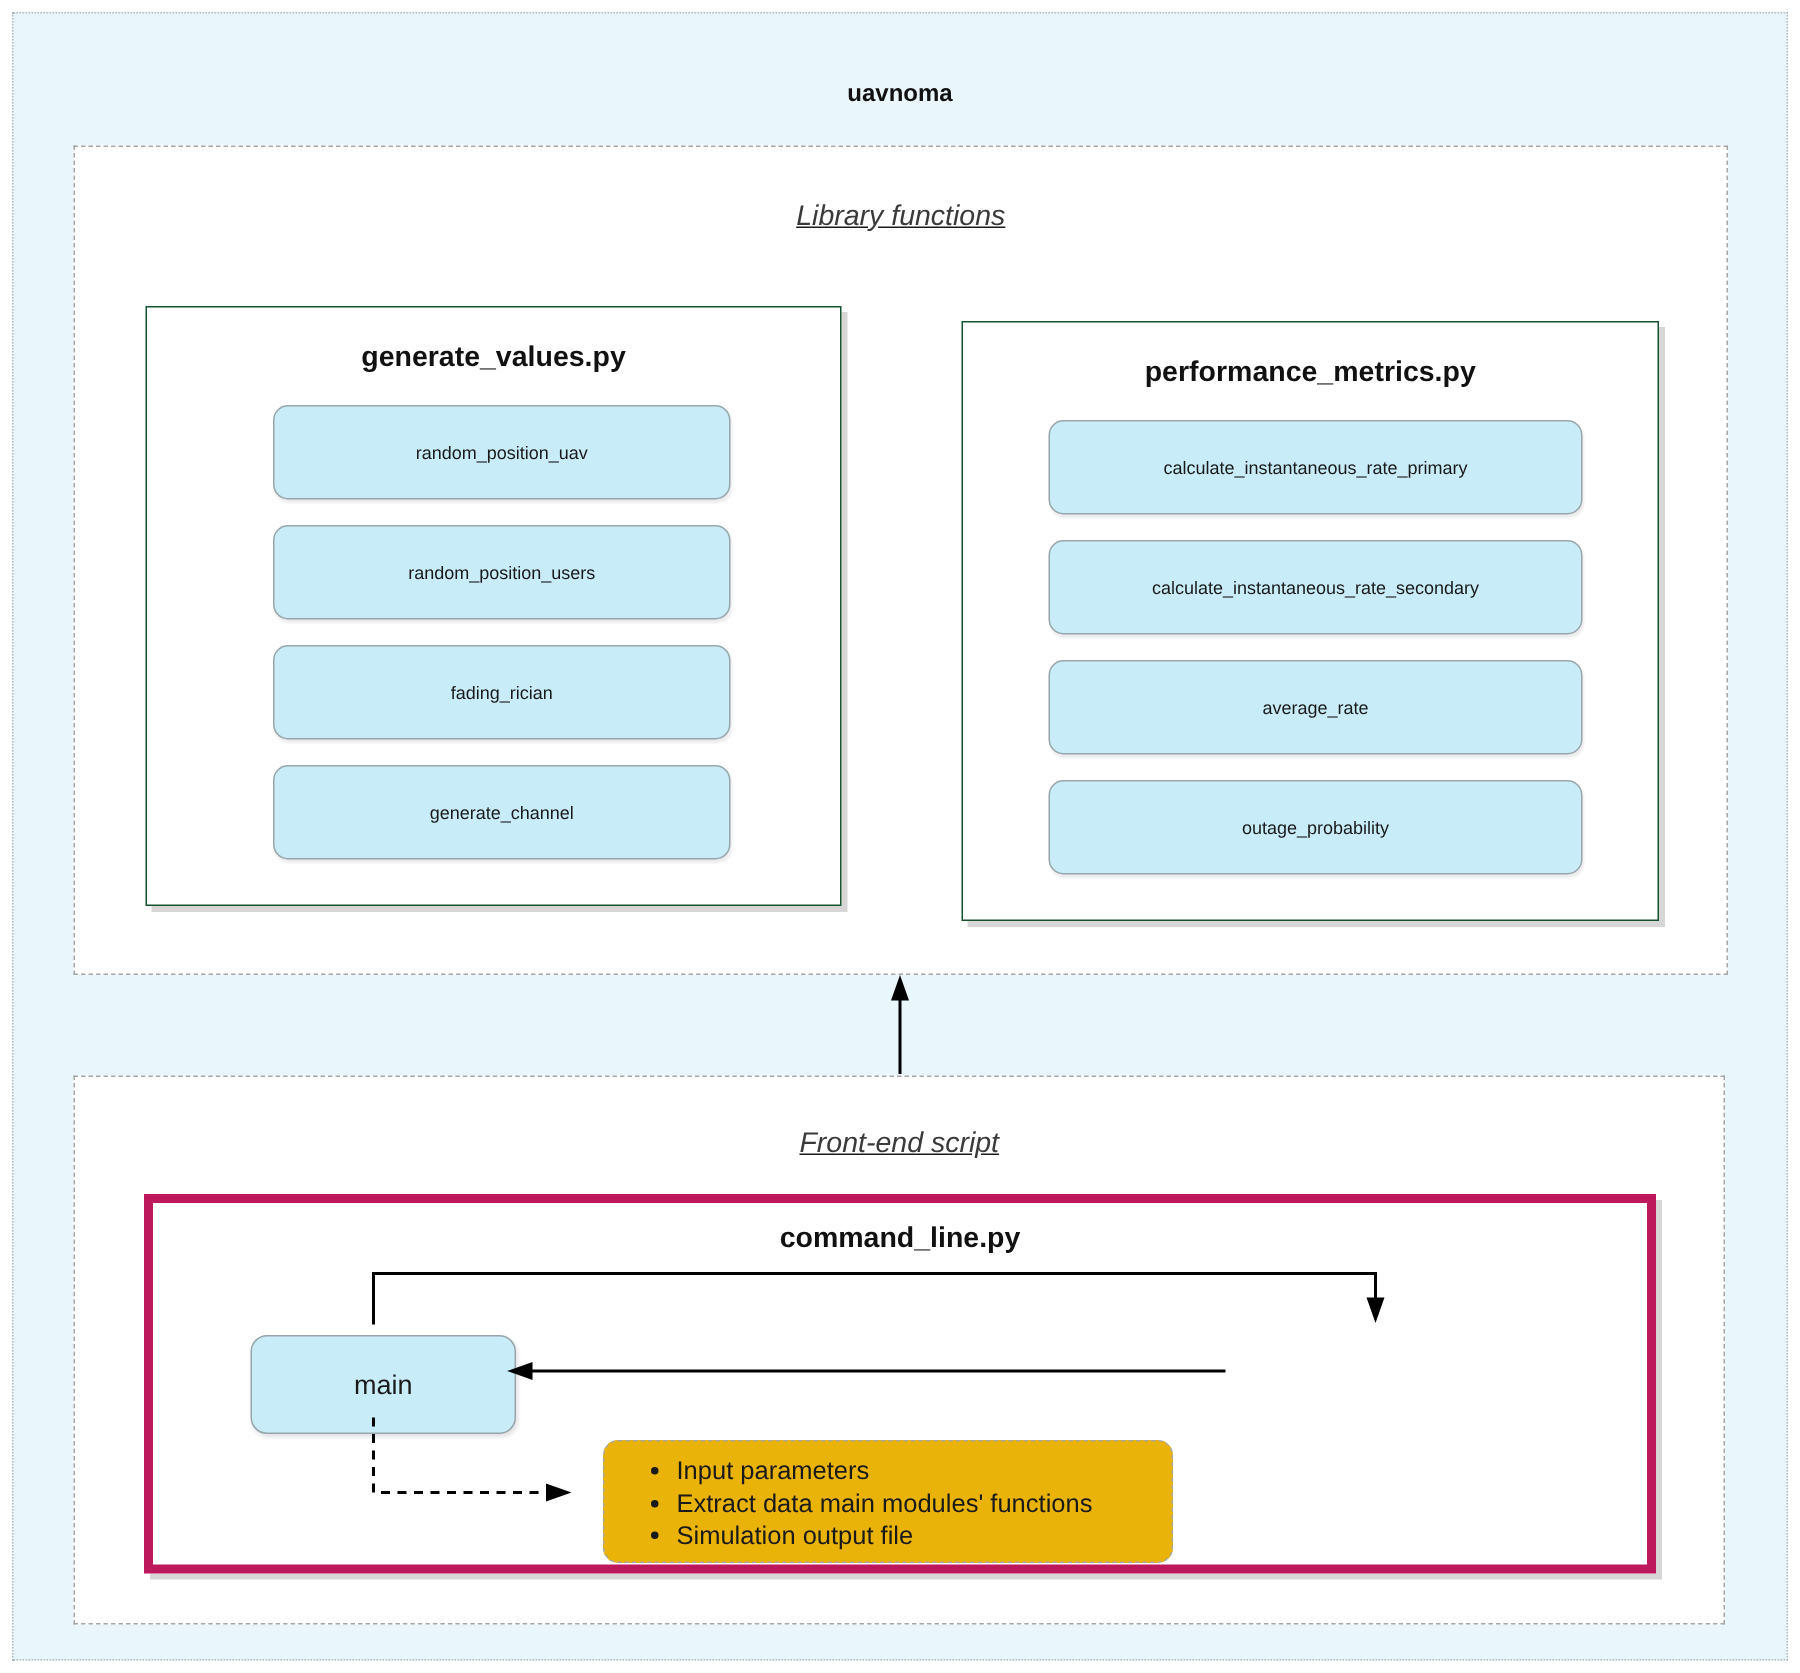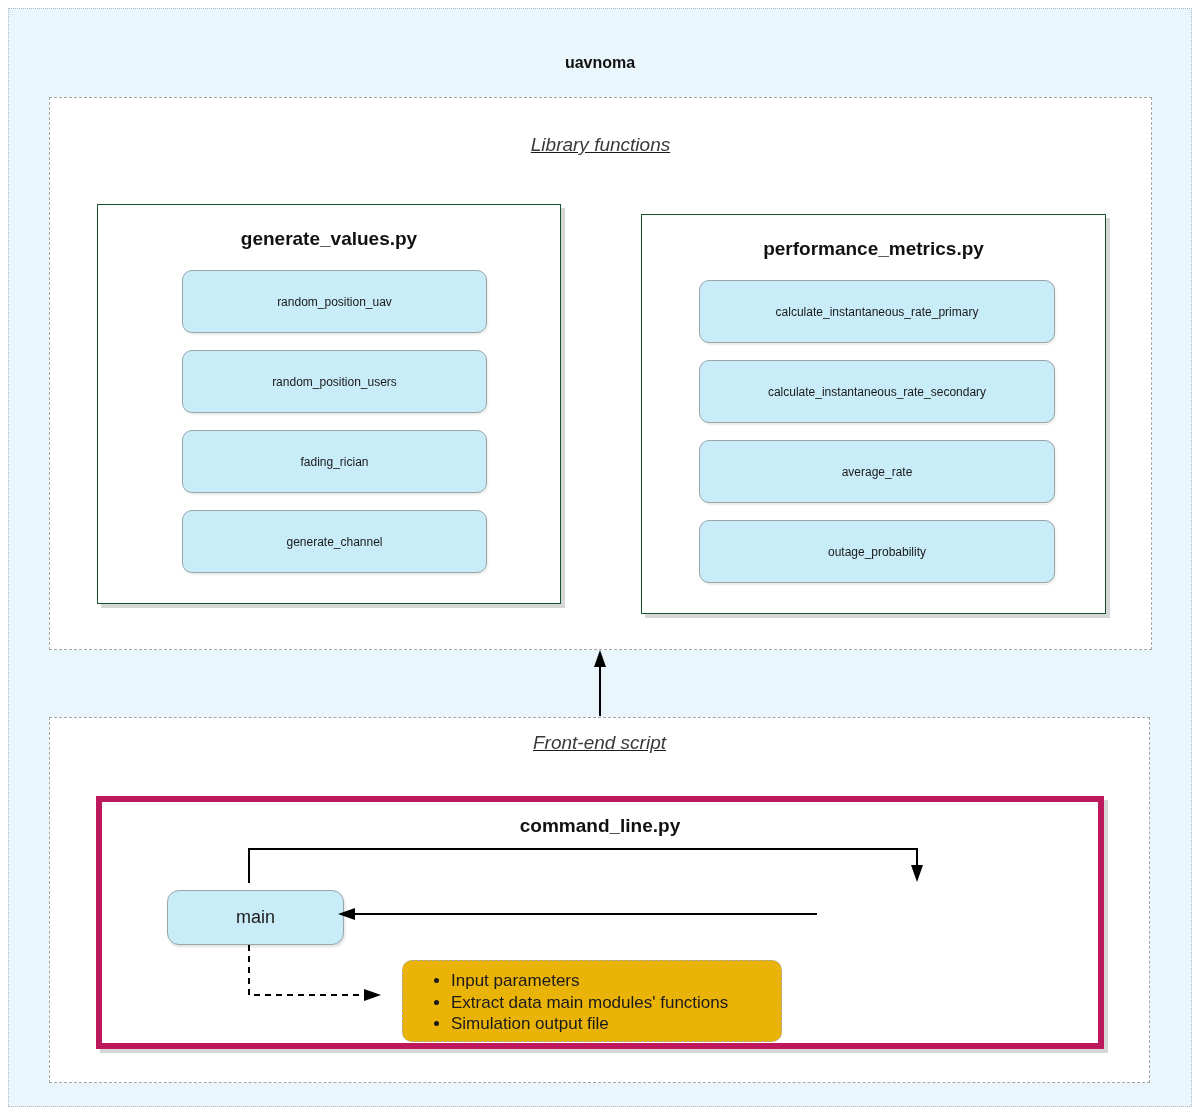--- a/index.html
+++ b/index.html
@@ -27,21 +27,21 @@
     border: 1px dashed #a6a6a6;
     text-decoration: underline;
   }
   .section-library { left: 49px; top: 97px; width: 1103px; height: 553px; }
   .section-frontend { left: 49px; top: 717px; width: 1101px; height: 366px; }
   .section-label {
     width: 100%; text-align: center;
     font-size: 19px; font-style: italic; color: #3a3a3a;
   }
   .section-library .section-label { padding-top: 36px; }
-  .section-frontend .section-label { padding-top: 14px; }
+  .section-frontend .section-label { padding-top: 34px; }
   .panel {
     position: absolute;
     background: #ffffff;
     border: 1px solid #14532d;
     box-shadow: 4px 4px 0 rgba(0,0,0,0.16);
   }
   .panel-generate { left: 47px;  top: 106px; width: 464px; height: 400px; }
   .panel-metrics  { left: 591px; top: 116px; width: 465px; height: 400px; }
   .panel-title {
     width: 100%; text-align: center;
@@ -71,21 +71,21 @@
   .panel-command .panel-title { padding-top: 13px; }
   .node {
     position: absolute;
     background: #c8ecf8;
     border: 1px solid #98a6ac;
     border-radius: 12px;
     display: flex; align-items: center; justify-content: center;
     font-size: 18px; color: #1a1a1a;
     box-shadow: 1px 2px 3px rgba(0,0,0,0.12);
   }
-  .node-main     { left: 65px;  top: 88px; width: 177px; height: 55px; }
+  .node-main     { left: 65px;  top: 88px; width: 177px; height: 66px; border-radius: 11px; }
   .node-validate { left: 722px; top: 87px; width: 208px; height: 64px; }
   .notes-box {
     position: absolute; left: 300px; top: 158px;
     width: 380px; height: 82px;
     background: #eab308;
     border: 1px dashed #a6a6a6;
     border-radius: 10px;
     font-size: 17px; color: #1a1a1a;
   }
   .notes-box ul { margin: 9px 0 0 0; padding-left: 48px; list-style-type: disc; }

